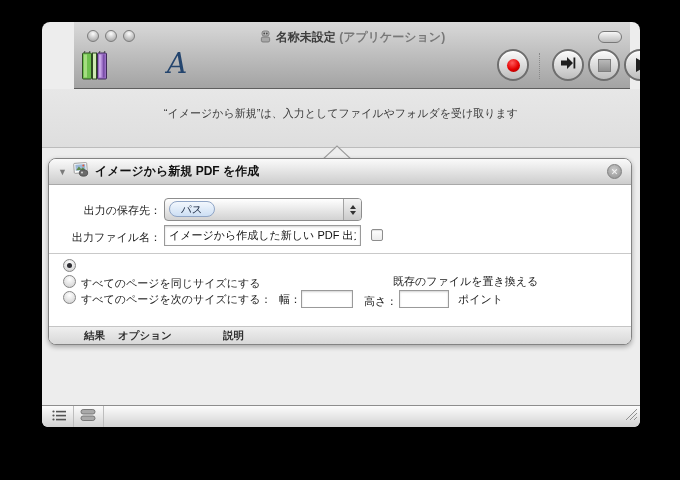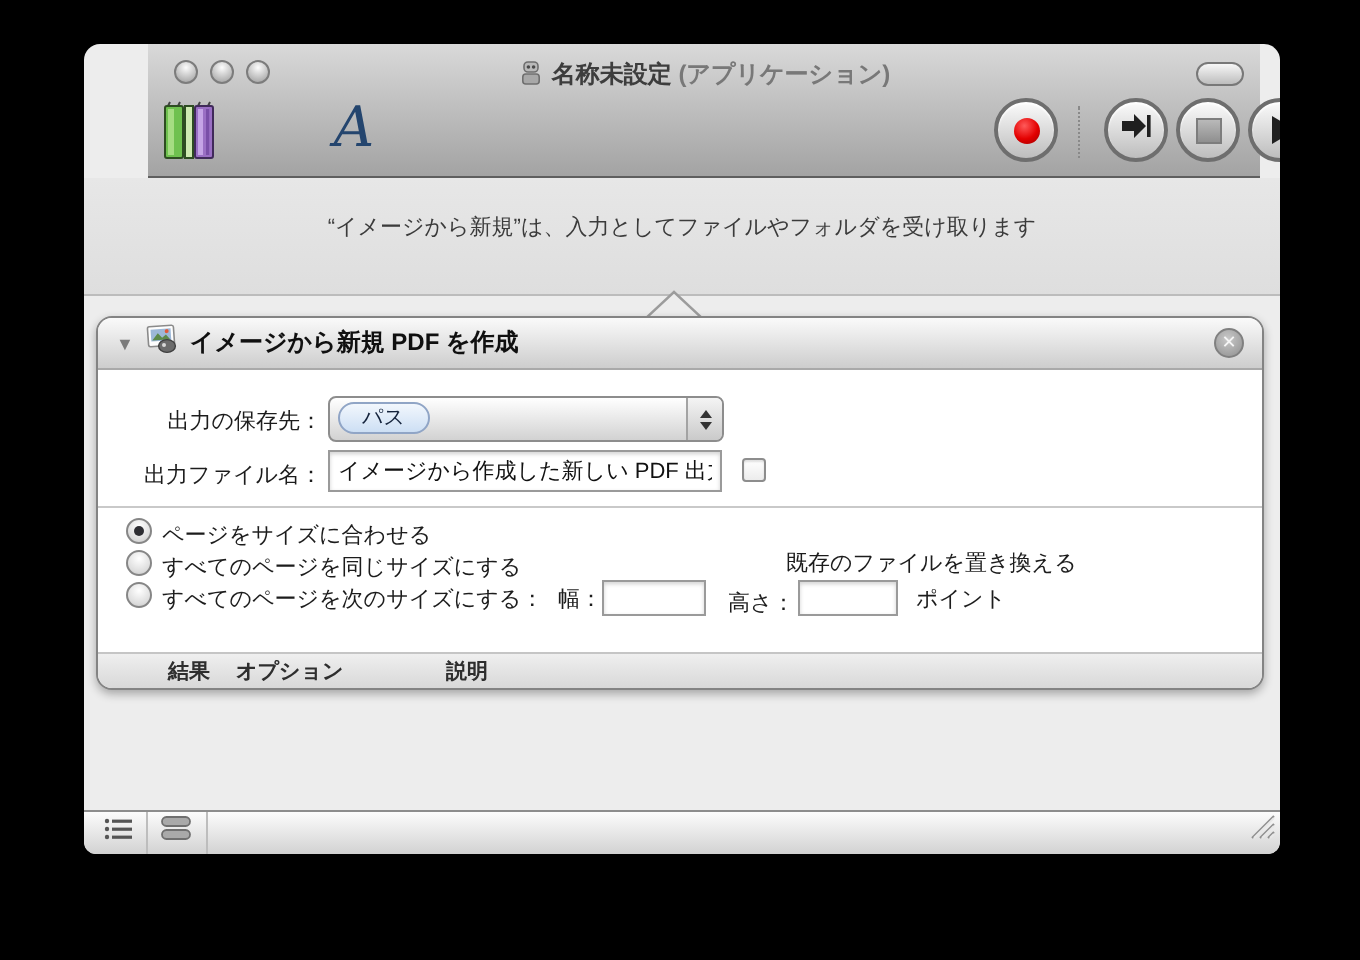--- a/index.html
+++ b/index.html
@@ -214,21 +214,20 @@
     </div>
 
     <div class="flabel ra" style="top:71px;">出力ファイル名：</div>
     <input class="tfield name-field" value="イメージから作成した新しい PDF 出力" style="">
     <span class="checkbox"></span>
     <div class="flabel" style="left:344px;top:71px;margin-top:44px;">既存のファイルを置き換える</div>
 
     <div class="body-sep"></div>
 
     <span class="radio sel" style="top:100px;"></span>
-    <div class="rlabel" style="top:101px;">ページをサイズに合わせる</div>
 
     <span class="radio" style="top:116px;"></span>
     <div class="rlabel" style="top:117px;">すべてのページを同じサイズにする</div>
 
     <span class="radio" style="top:132px;"></span>
     <div class="rlabel" style="top:133px;">すべてのページを次のサイズにする：</div>
     <div class="flabel" style="left:230px;top:133px;">幅：</div>
     <input class="tfield size-field wfield" value="" style="">
     <div class="flabel" style="left:315px;top:135px;">高さ：</div>
     <input class="tfield size-field hfield" value="" style="">

